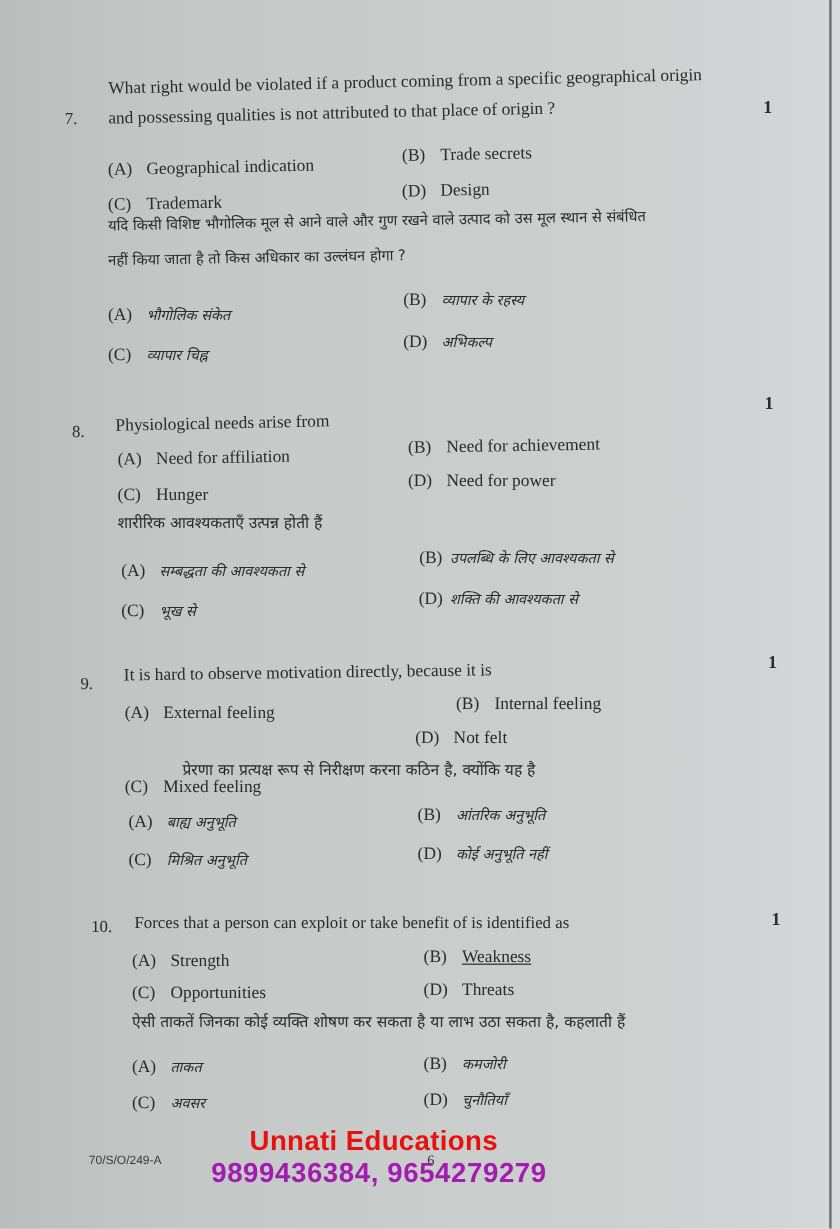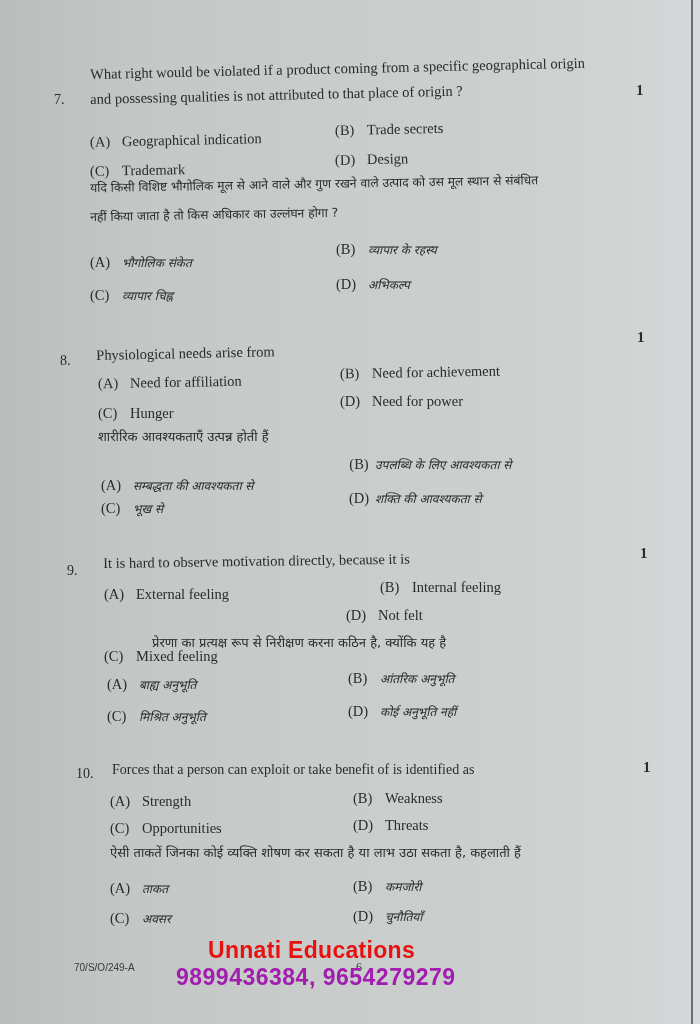--- a/index.html
+++ b/index.html
@@ -162,21 +162,21 @@
   </div>
   <div class="opt" style="left:98px; top:405px;">
     <span class="lbl">(C)</span><span>Hunger</span>
   </div>
   <div class="opt" style="left:340px; top:393px;">
     <span class="lbl">(D)</span><span>Need for power</span>
   </div>
 
   <span class="q-hindi" style="left:98px; top:427px;">शारीरिक आवश्यकताएँ उत्पन्न होती हैं</span>
 
-  <div class="opt" style="left:101px; top:467px;margin-top:10px;">
+  <div class="opt" style="left:101px; top:467px;">
     <span class="lbl">(A)</span><span class="hi">सम्बद्धता की आवश्यकता से</span>
   </div>
   <div class="opt" style="left:343px; top:456px;text-align:center;">
     <span class="lbl">(B)</span><span class="hi">उपलब्धि के लिए आवश्यकता से</span>
   </div>
   <div class="opt" style="left:101px; top:500px;">
     <span class="lbl">(C)</span><span class="hi">भूख से</span>
   </div>
   <div class="opt" style="left:343px; top:490px;text-align:center;">
     <span class="lbl">(D)</span><span class="hi">शक्ति की आवश्यकता से</span>
@@ -218,21 +218,21 @@
 </div>
 
 <div class="question">
   <span class="q-num" style="left:76px; top:766px;">10.</span>
   <span class="q-text" style="left:112px; top:760px; font-size:14px;">Forces that a person can exploit or take benefit of is identified as</span>
   <span class="marks" style="left:643px; top:759px;">1</span>
 
   <div class="opt" style="left:110px; top:793px;">
     <span class="lbl">(A)</span><span>Strength</span>
   </div>
-  <div class="opt" style="left:353px; top:790px;">
+  <div class="opt" style="left:353px; top:790px;text-decoration:underline;">
     <span class="lbl">(B)</span><span>Weakness</span>
   </div>
   <div class="opt" style="left:110px; top:820px;">
     <span class="lbl">(C)</span><span>Opportunities</span>
   </div>
   <div class="opt" style="left:353px; top:817px;">
     <span class="lbl">(D)</span><span>Threats</span>
   </div>
 
   <span class="q-hindi" style="left:110px; top:843px;">ऐसी ताकतें जिनका कोई व्यक्ति शोषण कर सकता है या लाभ उठा सकता है, कहलाती हैं</span>

